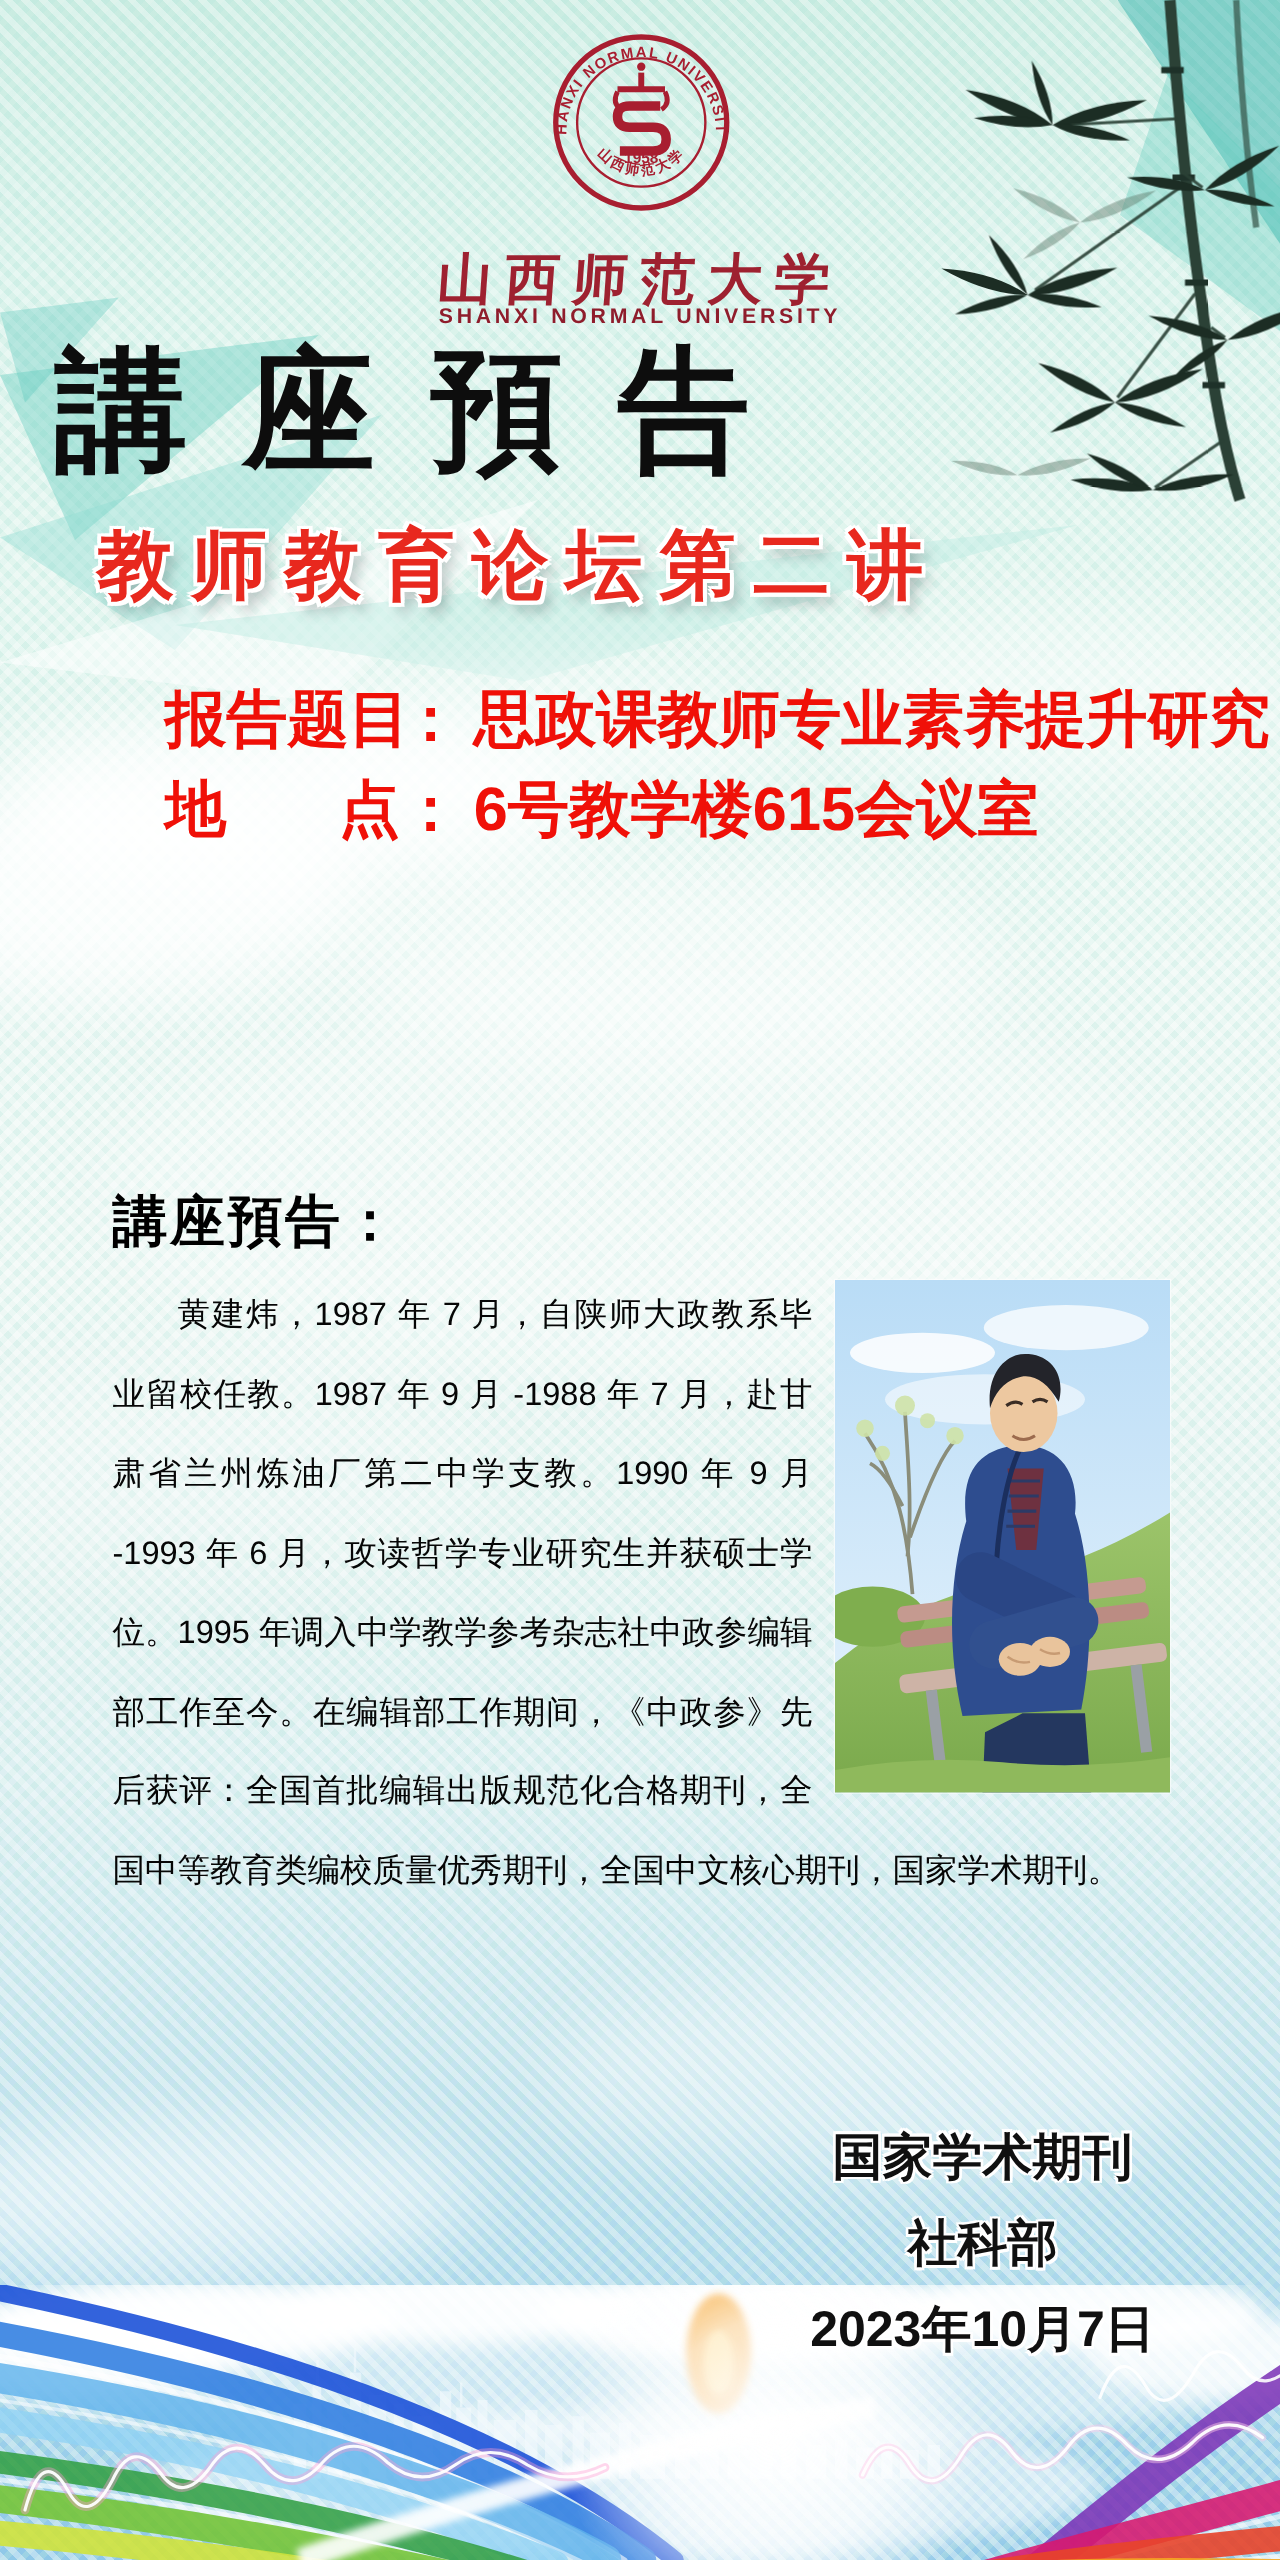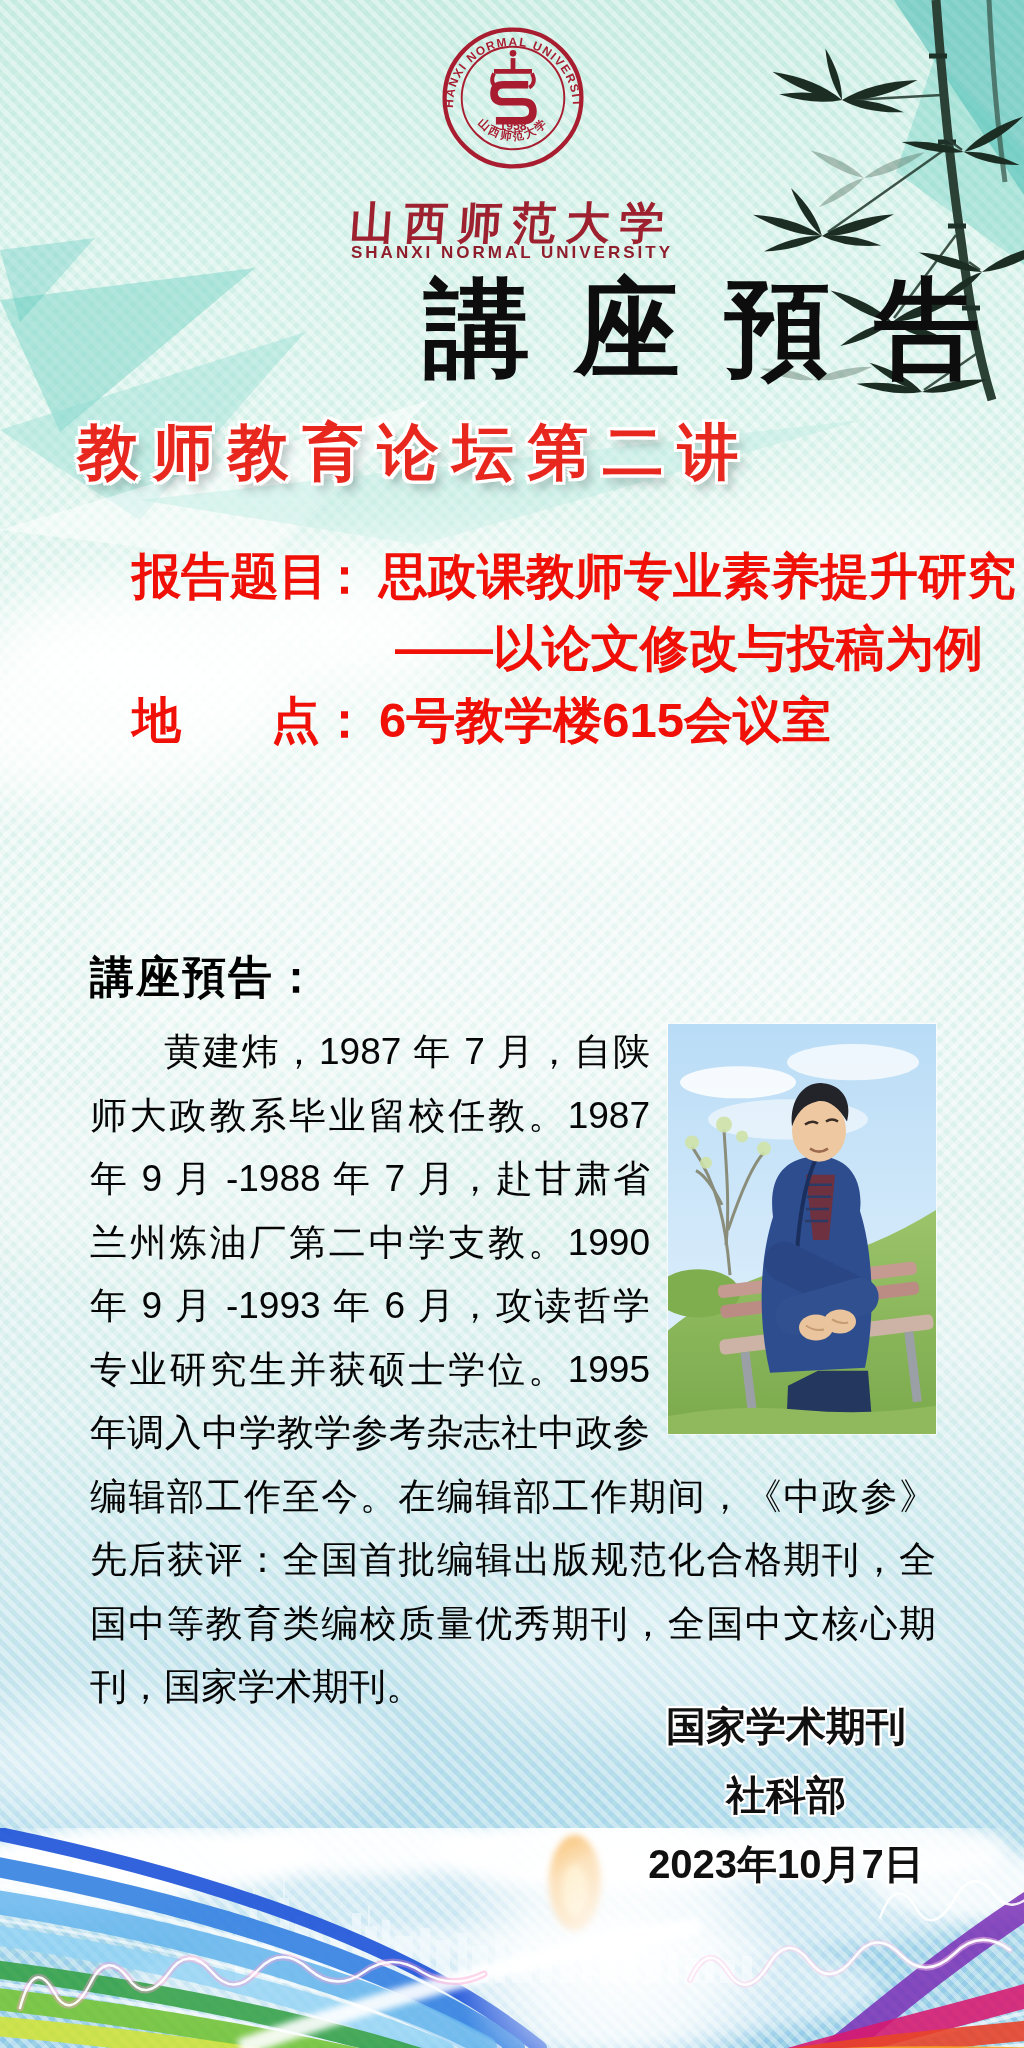--- a/index.html
+++ b/index.html
@@ -13,35 +13,35 @@
   }
   .deco{position:absolute;left:0;top:0;width:1024px;height:2048px;z-index:0;pointer-events:none;}
   .band{position:absolute;left:0;bottom:0;width:1024px;height:220px;z-index:2;pointer-events:none;}
   .content{position:absolute;left:0;top:0;width:1024px;height:2048px;z-index:3;}
 
   .seal{position:absolute;left:437px;top:22px;width:152px;height:152px;}
   .uni-cn{position:absolute;left:0;top:194px;width:1024px;text-align:center;
     font-size:44px;font-weight:900;color:#9e2130;letter-spacing:10px;transform:skewX(-4deg);}
   .uni-en{position:absolute;left:0;top:243px;width:1024px;text-align:center;
     font-size:17px;font-weight:700;color:#8f1d2c;letter-spacing:3px;}
-  .main-title{position:absolute;left:0;top:258px;width:1024px;text-align:right;
+  .main-title{position:absolute;left:0;top:258px;width:1024px;text-align:left;
     font-size:106px;font-weight:900;color:#0d0d0d;letter-spacing:44px;padding-left:44px;box-sizing:border-box;}
   .series{position:absolute;left:0;top:412px;width:816px;text-align:center;
     font-size:61px;font-weight:900;color:#e8281e;letter-spacing:14px;padding-left:14px;box-sizing:border-box;
     text-shadow:3px 0 0 #fff,-3px 0 0 #fff,0 3px 0 #fff,0 -3px 0 #fff,
       3px 3px 0 #fff,-3px -3px 0 #fff,3px -3px 0 #fff,-3px 3px 0 #fff,
       6px 8px 10px rgba(70,90,90,.45);}
   .details{position:absolute;left:132px;top:546px;width:830px;color:#f01008;font-weight:700;font-size:49px;}
   .dt-row{height:72px;line-height:60px;white-space:nowrap;}
   .dt-label{display:inline-block;width:188px;text-align:justify;text-align-last:justify;vertical-align:top;}
   .dt-colon{display:inline-block;vertical-align:top;}
   .dt-value{display:inline-block;margin-left:10px;vertical-align:top;}
   .dt-indent{margin-left:263px;}
   .bio-head{position:absolute;left:90px;top:948px;font-size:44px;font-weight:900;color:#000;letter-spacing:2px;}
-  .bio{position:absolute;left:90px;top:1020px;width:846px;font-size:37px;line-height:63.5px;
+  .bio{position:absolute;left:90px;top:1020px;width:846px;font-size:26px;line-height:63.5px;
     color:#060606;text-align:justify;text-indent:2em;}
   .photo{float:right;width:268px;height:410px;margin:4px 0 12px 18px;box-shadow:0 0 0 1px rgba(255,255,255,.6);}
   .footer{position:absolute;left:592px;top:1692px;width:388px;text-align:center;
     font-size:40px;font-weight:700;color:#101010;line-height:69px;
     text-shadow:2px 0 0 #fff,-2px 0 0 #fff,0 2px 0 #fff,0 -2px 0 #fff,
       2px 2px 0 #fff,-2px -2px 0 #fff,2px -2px 0 #fff,-2px 2px 0 #fff;}
 </style>
 </head>
 <body>
 
@@ -264,23 +264,20 @@
     <div class="uni-cn">山西师范大学</div>
     <div class="uni-en">SHANXI  NORMAL  UNIVERSITY</div>
     <div class="main-title">講座預告</div>
     <div class="series">教师教育论坛第二讲</div>
 
     <div class="details">
       <div class="dt-row">
         <span class="dt-label">报告题目</span><span class="dt-colon">：</span><span class="dt-value">思政课教师专业素养提升研究</span>
       </div>
       <div class="dt-row">
-        <span class="dt-value dt-indent">——以论文修改与投稿为例</span>
-      </div>
-      <div class="dt-row">
         <span class="dt-label">地点</span><span class="dt-colon">：</span><span class="dt-value">6号教学楼615会议室</span>
       </div>
     </div>
 
     <div class="bio-head">講座預告：</div>
 
     <div class="bio">
       
       <svg class="photo" viewBox="0 0 268 408" preserveAspectRatio="none">
         <defs>

